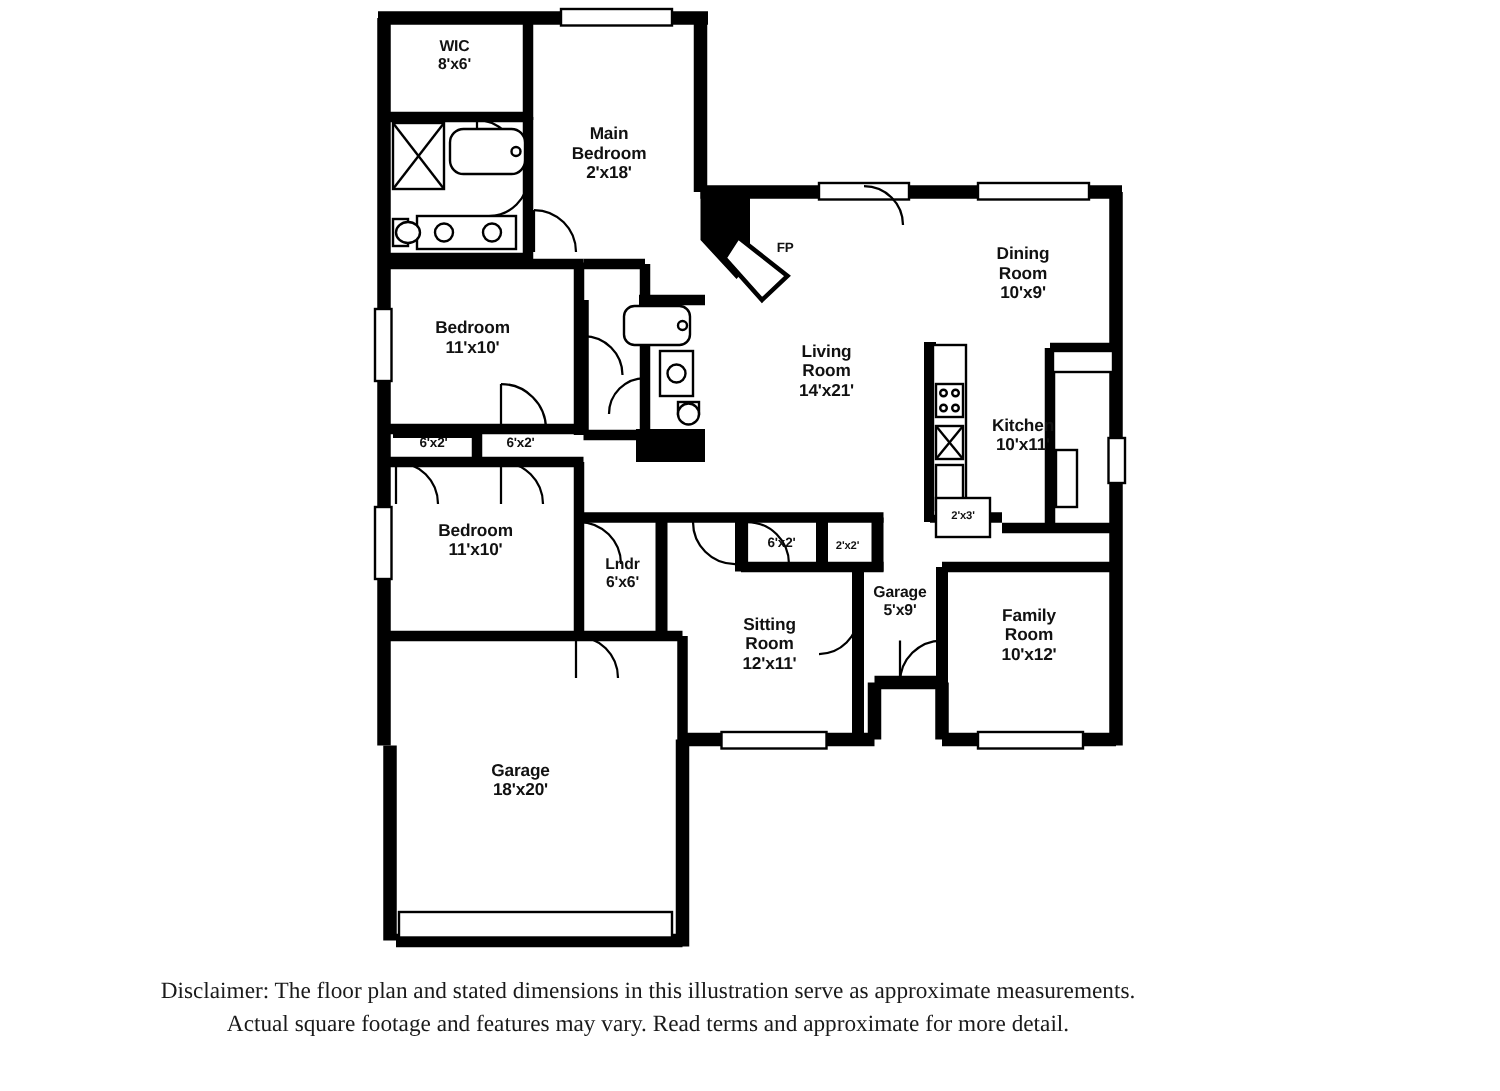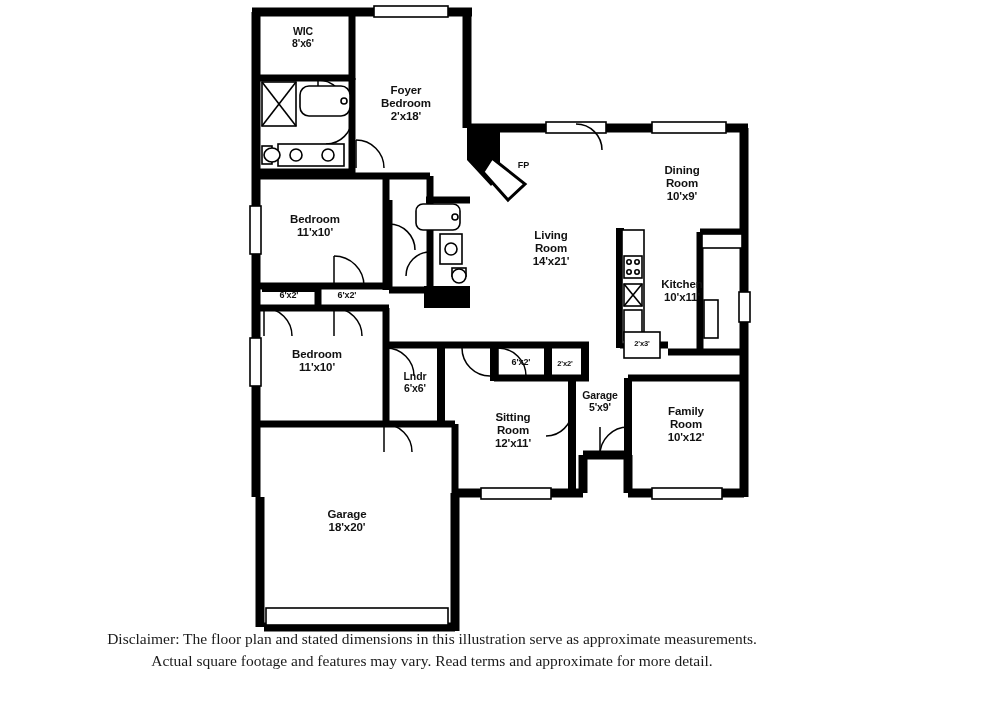--- a/index.html
+++ b/index.html
@@ -31,21 +31,21 @@
     transform: translate(-50%, -50%);
     letter-spacing: -0.1px;
   }
   .sz-lg { font-size: 11.5px; }
   .sz-md { font-size: 10.5px; }
   .sz-sm { font-size: 9px; }
   .sz-xs { font-size: 7.5px; }
   #disclaimer {
     position: absolute;
     left: 0;
-    top: 628px;
+    top: 650px;
     width: 864px;
     text-align: center;
     font-family: "Liberation Serif", serif;
     font-size: 15.5px;
     color: #1a1a1a;
     line-height: 1.45;
   }
   #disclaimer div { white-space: nowrap; }
 </style>
 </head>
@@ -265,21 +265,21 @@
       <rect x="624" y="332" width="36" height="26"></rect>
 
       <rect x="702" y="234" width="40" height="14"></rect>
       <rect x="704" y="300" width="14" height="38"></rect>
     </g>
   </g>
 </svg>
 
 <div id="labels">
     <div class="room-label sz-md" style="left: 303px; top: 38px;"><div>WIC</div><div>8'x6'</div></div>
-    <div class="room-label sz-lg" style="left: 406px; top: 103px;"><div>Foyer
+    <div class="room-label sz-lg" style="left: 406px; top: 103px;"><div>Main
 Bedroom</div><div>2'x18'</div></div>
     <div class="room-label sz-lg" style="left: 315px; top: 226px;"><div>Bedroom</div><div>11'x10'</div></div>
     <div class="room-label sz-lg" style="left: 317px; top: 361px;"><div>Bedroom</div><div>11'x10'</div></div>
     <div class="room-label sz-sm" style="left: 289px; top: 295px;"><div>6'x2'</div></div>
     <div class="room-label sz-sm" style="left: 347px; top: 295px;"><div>6'x2'</div></div>
     <div class="room-label sz-sm" style="left: 521px; top: 362px;"><div>6'x2'</div></div>
     <div class="room-label sz-xs" style="left: 565px; top: 364px;"><div>2'x2'</div></div>
     <div class="room-label sz-xs" style="left: 642px; top: 344px;"><div>2'x3'</div></div>
     <div class="room-label sz-md" style="left: 415px; top: 383px;"><div>Lndr</div><div>6'x6'</div></div>
     <div class="room-label sz-lg" style="left: 551px; top: 248px;"><div>Living

